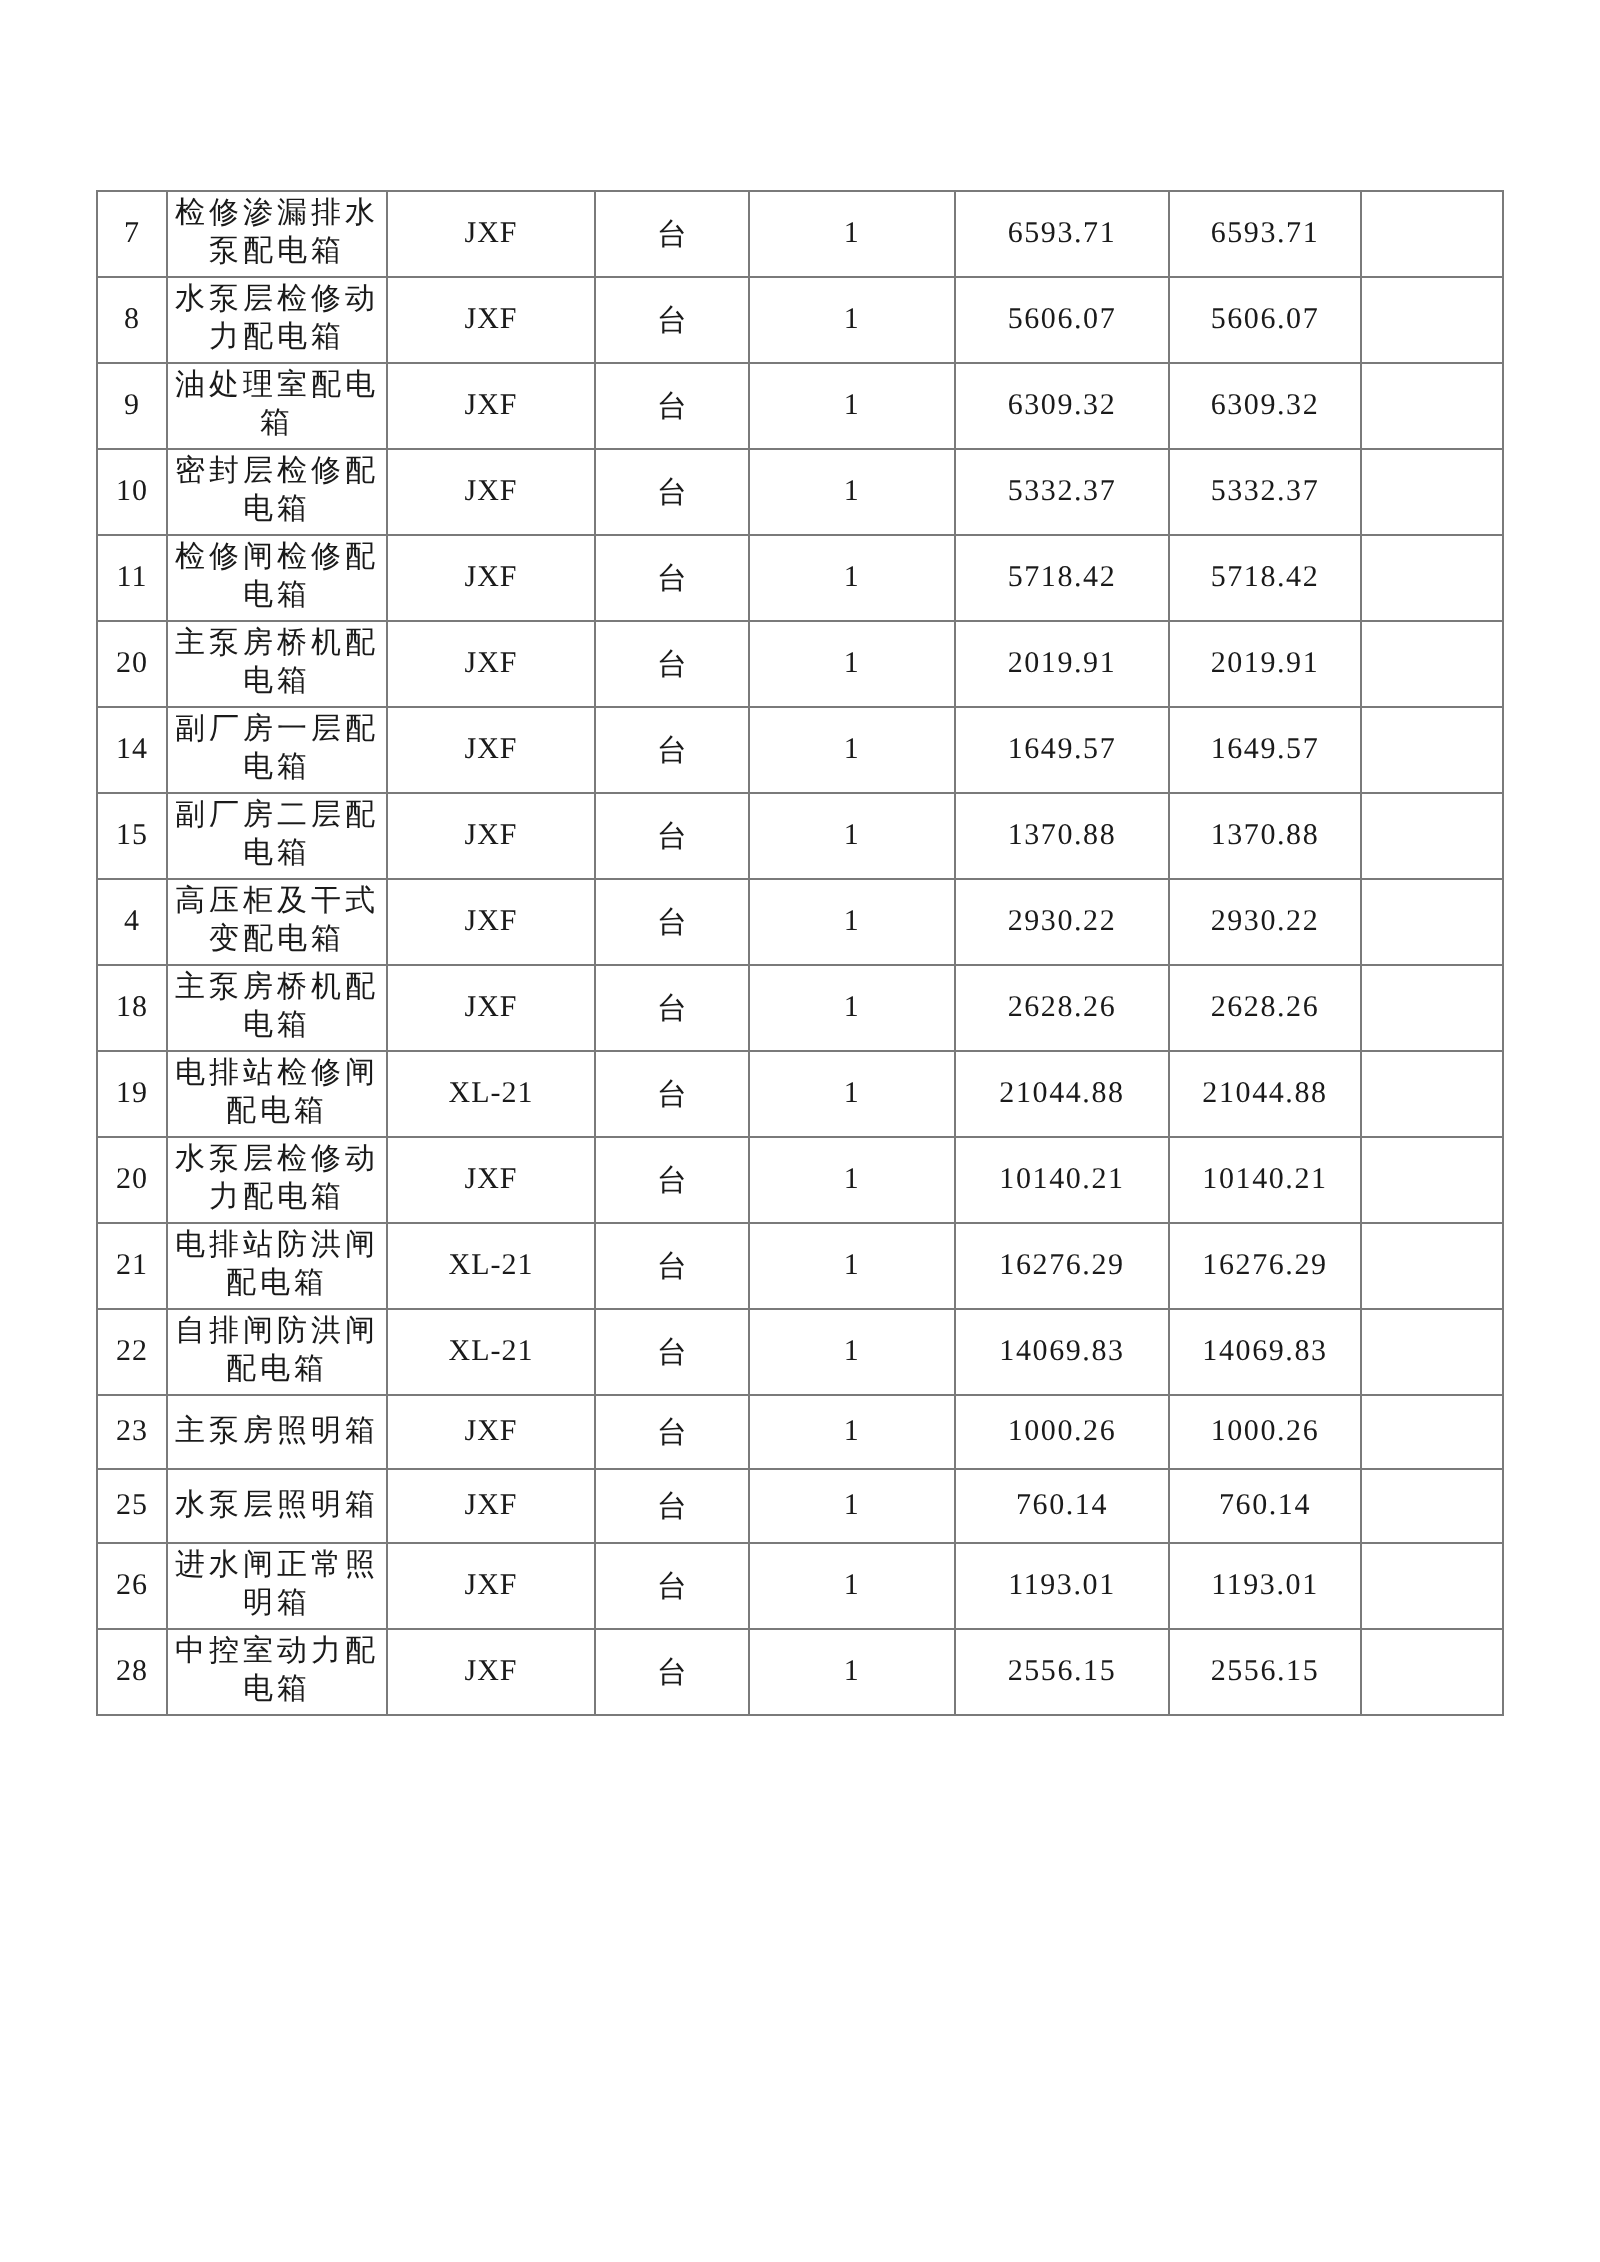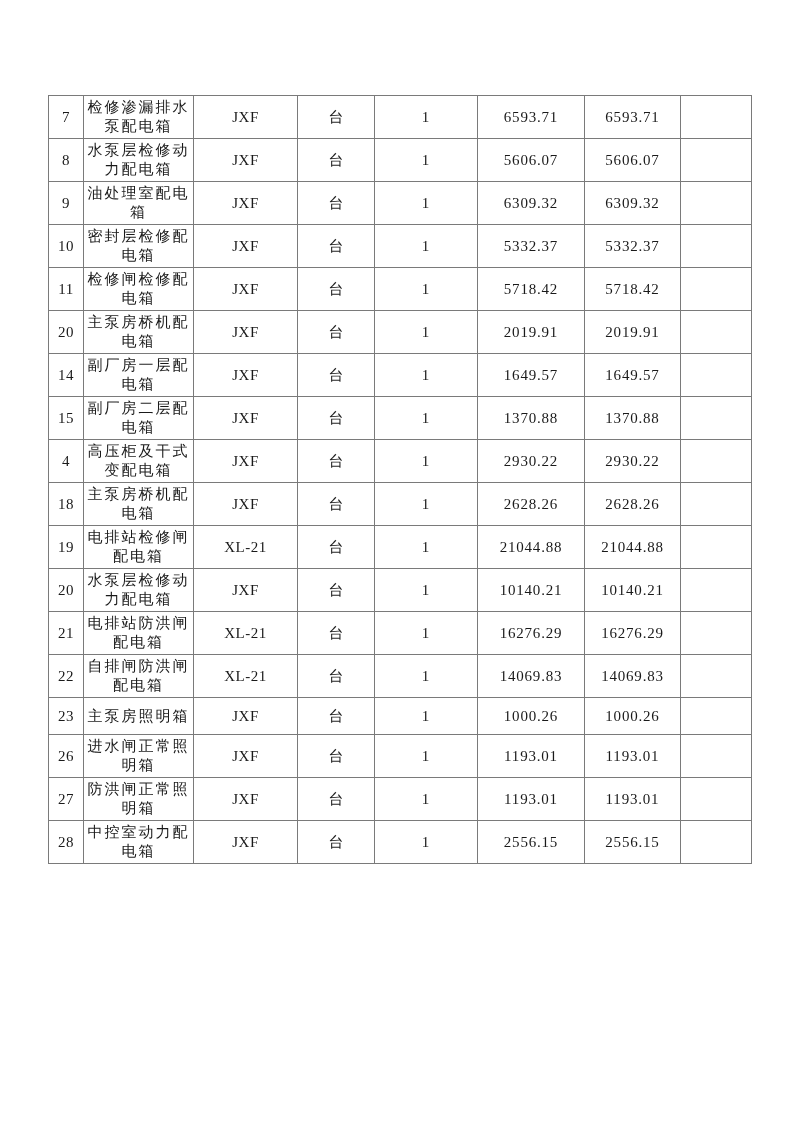--- a/index.html
+++ b/index.html
@@ -205,33 +205,33 @@
         <tr class="row-single">
           <td class="cell-no">23</td>
           <td class="cell-name">主泵房照明箱</td>
           <td class="cell-model">JXF</td>
           <td class="cell-unit">台</td>
           <td class="cell-qty">1</td>
           <td class="cell-unit_price">1000.26</td>
           <td class="cell-total">1000.26</td>
           <td class="cell-remark"></td>
         </tr>
+        <tr class="row-single">
+          <td class="cell-no">25</td>
+          <td class="cell-name">水泵层照明箱</td>
+          <td class="cell-model">JXF</td>
+          <td class="cell-unit">台</td>
+          <td class="cell-qty">1</td>
+          <td class="cell-unit_price">760.14</td>
+          <td class="cell-total">760.14</td>
+          <td class="cell-remark"></td>
+        </tr>
         <tr class="row-double">
           <td class="cell-no">26</td>
           <td class="cell-name">进水闸正常照明箱</td>
-          <td class="cell-model">JXF</td>
-          <td class="cell-unit">台</td>
-          <td class="cell-qty">1</td>
-          <td class="cell-unit_price">1193.01</td>
-          <td class="cell-total">1193.01</td>
-          <td class="cell-remark"></td>
-        </tr>
-        <tr class="row-double">
-          <td class="cell-no">27</td>
-          <td class="cell-name">防洪闸正常照明箱</td>
           <td class="cell-model">JXF</td>
           <td class="cell-unit">台</td>
           <td class="cell-qty">1</td>
           <td class="cell-unit_price">1193.01</td>
           <td class="cell-total">1193.01</td>
           <td class="cell-remark"></td>
         </tr>
         <tr class="row-double">
           <td class="cell-no">28</td>
           <td class="cell-name">中控室动力配电箱</td>

